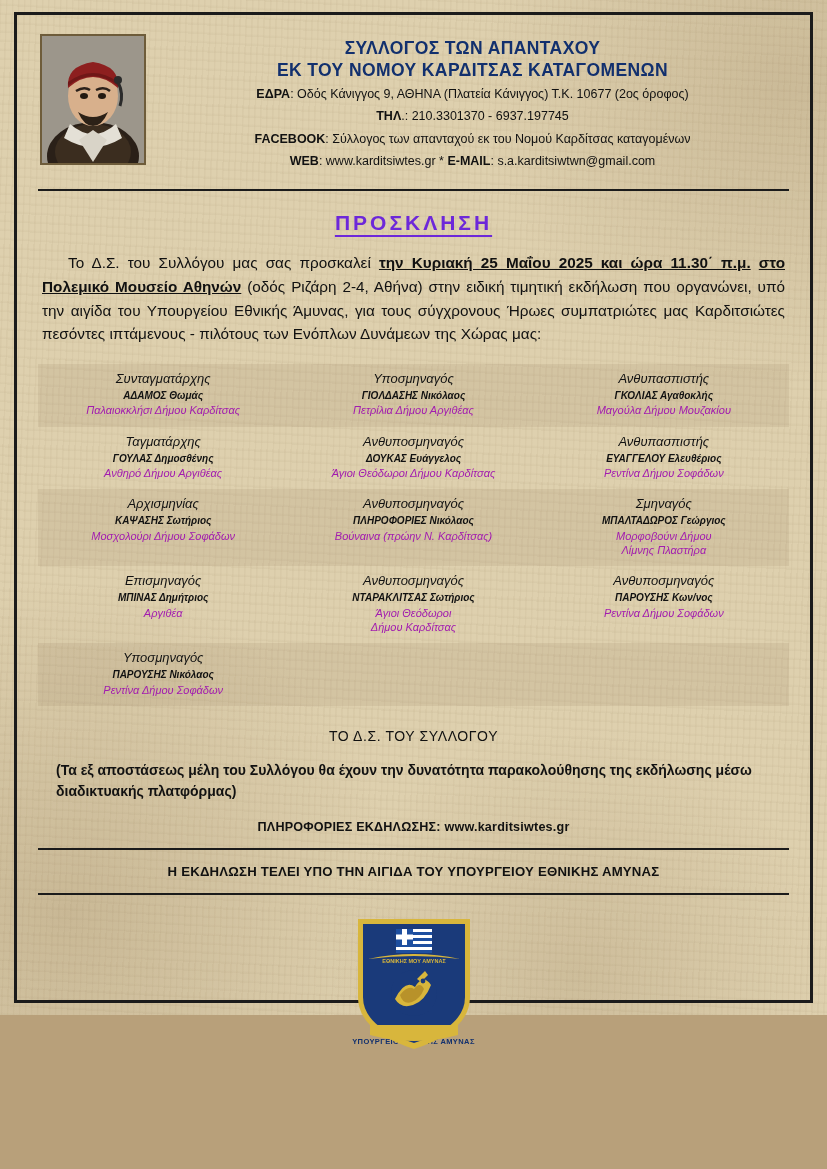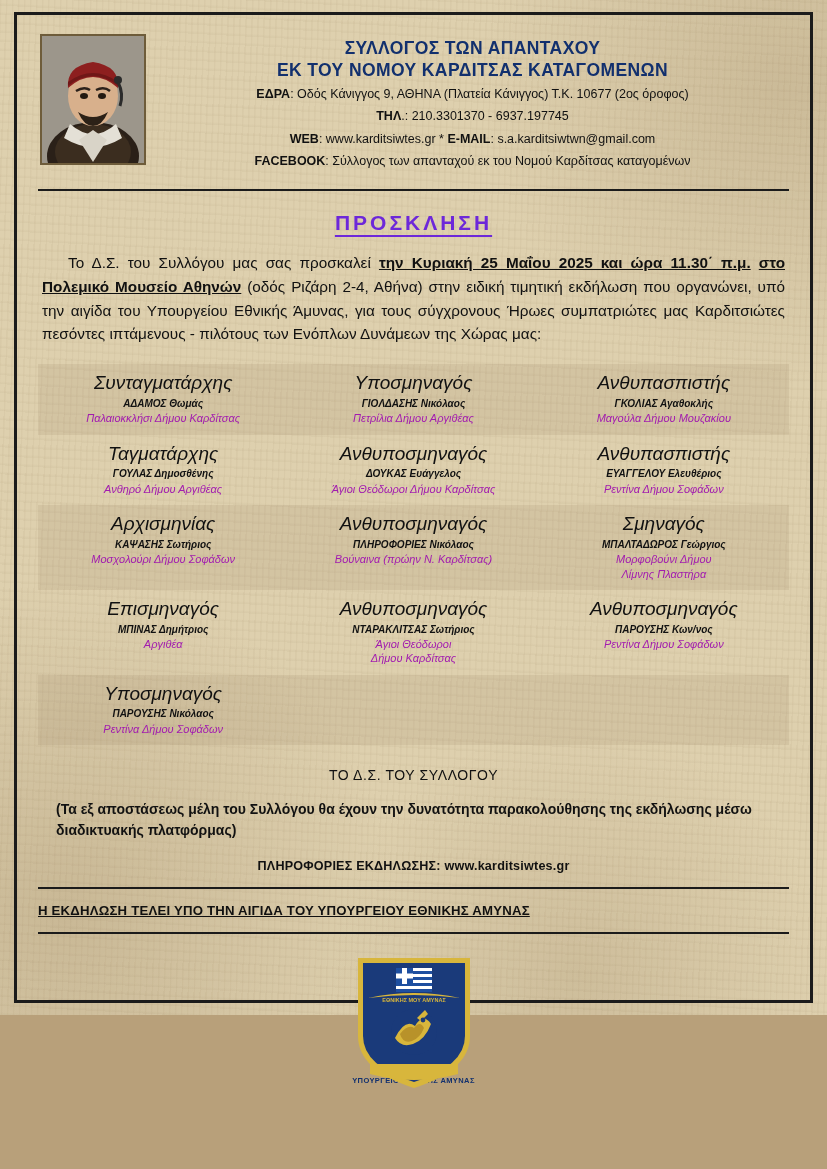--- a/index.html
+++ b/index.html
@@ -135,21 +135,21 @@
   .nrow.shade {
     background: rgba(140,118,84,0.13);
   }
   .ncell {
     flex: 1 1 33.333%;
     text-align: center;
     padding: 7px 6px 9px 6px;
     box-sizing: border-box;
   }
   .rank {
-    font-size: 19px;
+    font-size: 13px;
     font-style: italic;
     color: #111;
     line-height: 1.3;
   }
   .nm {
     font-size: 10px;
     font-weight: bold;
     font-style: italic;
     color: #111;
     line-height: 1.35;
@@ -184,25 +184,25 @@
     font-weight: bold;
     letter-spacing: 0.2px;
     margin-top: 18px;
   }
   .fsep {
     border: 0;
     border-top: 2px solid #1b1b1b;
     margin: 14px 0 0 0;
   }
   .aegis {
+    text-align: center;
     font-size: 13.2px;
     font-weight: bold;
     letter-spacing: 0.2px;
     margin-top: 14px;
-    text-decoration: underline;
   }
   .fsep2 {
     border: 0;
     border-top: 2px solid #1b1b1b;
     margin: 14px 0 0 0;
   }
   .emblem-wrap {
     display: flex;
     justify-content: center;
     margin-top: 18px;
@@ -254,24 +254,24 @@
       <div class="headtext">
         <div class="org1">ΣΥΛΛΟΓΟΣ ΤΩΝ ΑΠΑΝΤΑΧΟΥ</div>
         <div class="org2">ΕΚ ΤΟΥ ΝΟΜΟΥ ΚΑΡΔΙΤΣΑΣ ΚΑΤΑΓΟΜΕΝΩΝ</div>
         <div class="hline">
           <b>ΕΔΡΑ</b><span>: Οδός Κάνιγγος 9, ΑΘΗΝΑ (Πλατεία Κάνιγγος) Τ.Κ. 10677 (2ος όροφος)</span>
         </div>
         <div class="hline">
           <b>ΤΗΛ</b><span>.: 210.3301370 - 6937.197745</span>
         </div>
         <div class="hline">
+          <b>FACEBOOK</b><span>: Σύλλογος των απανταχού εκ του Νομού Καρδίτσας καταγομένων</span>
+        </div>
+        <div class="hline">
           <b>WEB</b><span>: www.karditsiwtes.gr </span><span>*</span><b> E-MAIL</b><span>: s.a.karditsiwtwn@gmail.com</span>
-        </div>
-        <div class="hline">
-          <b>FACEBOOK</b><span>: Σύλλογος των απανταχού εκ του Νομού Καρδίτσας καταγομένων</span>
         </div>
       </div>
     </div>
     <hr class="hsep">
 
     <div class="title">ΠΡΟΣΚΛΗΣΗ</div>
 
     <p class="intro"><span>Το Δ.Σ. του Συλλόγου μας σας προσκαλεί </span><u><b>την Κυριακή 25 Μαΐου 2025 και ώρα 11.30΄ π.μ.</b></u> <u><b>στο Πολεμικό Μουσείο Αθηνών</b></u><span> (οδός Ριζάρη 2-4, Αθήνα) στην ειδική τιμητική εκδήλωση που οργανώνει, υπό την αιγίδα του Υπουργείου Εθνικής Άμυνας, για τους σύγχρονους Ήρωες συμπατριώτες μας Καρδιτσιώτες πεσόντες ιπτάμενους - πιλότους των Ενόπλων Δυνάμεων της Χώρας μας:</span></p>
 
     <div class="names">

